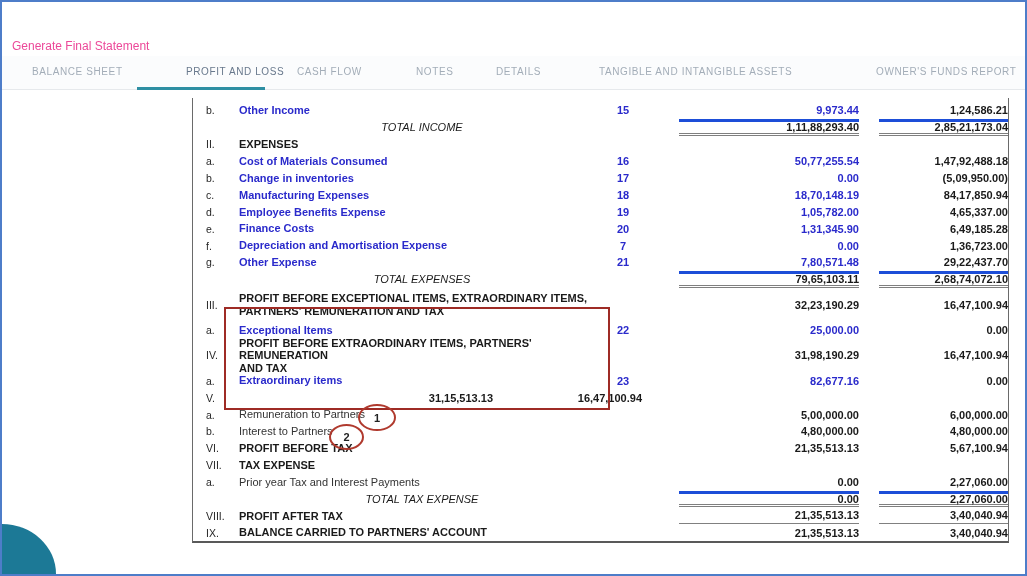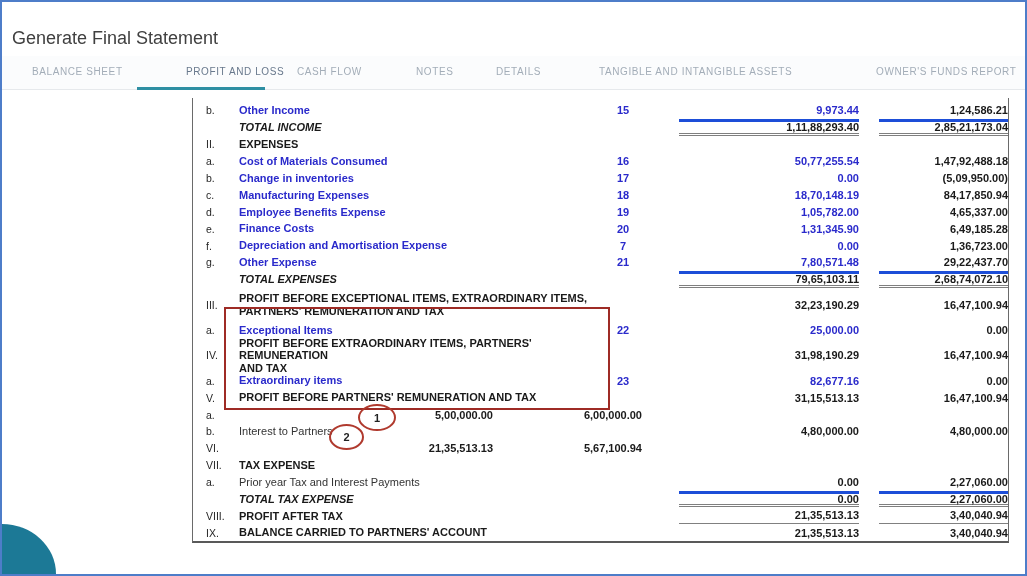--- a/index.html
+++ b/index.html
@@ -1,19 +1,19 @@
 <!DOCTYPE html>
 <html><head>
 <meta charset="utf-8">
 <style>
   html,body{margin:0;padding:0;background:#fff;}
   .frame{position:relative;width:1027px;height:576px;box-sizing:border-box;
     border:2px solid #4e7dc9;background:#ffffff;overflow:hidden;
     font-family:"Liberation Sans",sans-serif;}
-  .page-title{position:absolute;left:10px;top:26px;font-size:18px;color:#404040;}
+  .page-title{position:absolute;left:10px;top:37px;font-size:12px;color:#ec4899;}
   .tabbar{position:absolute;left:0;top:54px;width:100%;height:34px;
     background:#fbfcfd;border-bottom:1px solid #e6e9ec;box-sizing:border-box;}
   .tab{position:absolute;top:10px;font-size:10px;letter-spacing:.6px;
     color:#a3adb8;white-space:nowrap;cursor:pointer;}
   .tab.active{color:#68788c;padding-left:32px;}
   .tab-1{left:30px}.tab-2{left:152px}.tab-3{left:295px}.tab-4{left:414px}
   .tab-5{left:494px}.tab-6{left:597px}.tab-7{left:874px}
   .tab-underline{position:absolute;left:135px;top:31px;width:128px;height:3px;background:#2e8fa3;}
   
   .sheet{position:absolute;left:190px;top:96px;width:817px;height:445px;box-sizing:border-box;
@@ -26,21 +26,21 @@
   .c-note{width:36px;text-align:center;font-weight:700;color:#2a2acb;}
   .c-sp{width:38px;}
   .c-cur,.c-prev{align-self:stretch;display:flex;align-items:center;justify-content:flex-end;
     text-align:right;font-weight:700;color:#1a1a1a;box-sizing:border-box;}
   .c-cur{width:180px;}
   .c-gap{width:20px;}
   .c-prev{width:129px;}
   .link{color:#2a2acb;font-weight:700;cursor:pointer;}
   .bold-label{font-weight:700;}
   .plain-label{font-weight:400;color:#333;}
-  .total-row .c-label{text-align:left;font-style:italic;font-weight:700;}
+  .total-row .c-label{text-align:center;font-style:italic;font-weight:400;}
   .blue{color:#2a2acb;}
   .rule{border-top:3px solid #1d4ed8;border-bottom:3px double #7f7f7f;}
   .rule-b{border-bottom:1px solid #808080;}
   .lbl2{display:block;}
   
   .ann-rect{position:absolute;left:222px;top:305px;width:382px;height:99px;
     border:2px solid #9e2b25;pointer-events:none;}
   .ann-circle{position:absolute;border:2px solid #b03a2e;border-radius:50%;
     display:flex;align-items:center;justify-content:center;
     font-weight:700;font-size:11px;color:#222;background:transparent;}
@@ -220,49 +220,50 @@
       <span class="c-label link">Extraordinary items</span>
       <span class="c-note">23</span>
       <span class="c-sp"></span>
       <span class="c-cur blue">82,677.16</span>
       <span class="c-gap"></span>
       <span class="c-prev">0.00</span>
     </div>
 
     <div class="t-row">
       <span class="c-sn">V.</span>
-      <span class="c-label bold-label">PROFIT BEFORE PARTNERS' REMUNERATION AND TAX</span>
       <span class="c-note"></span>
         <span class="c-sp"></span>
       <span class="c-cur">31,15,513.13</span>
       <span class="c-gap"></span>
       <span class="c-prev">16,47,100.94</span>
     </div>
 
     <div class="t-row">
       <span class="c-sn">a.</span>
+      <span class="c-label plain-label">Remuneration to Partners</span>
       <span class="c-note"></span>
         <span class="c-sp"></span>
       <span class="c-cur">5,00,000.00</span>
       <span class="c-gap"></span>
       <span class="c-prev">6,00,000.00</span>
     </div>
 
     <div class="t-row">
       <span class="c-sn">b.</span>
       <span class="c-label plain-label">Interest to Partners</span>
       <span class="c-note"></span>
         <span class="c-sp"></span>
       <span class="c-cur">4,80,000.00</span>
       <span class="c-gap"></span>
       <span class="c-prev">4,80,000.00</span>
     </div>
 
     <div class="t-row">
       <span class="c-sn">VI.</span>
+      <span class="c-label bold-label">PROFIT BEFORE TAX</span>
       <span class="c-note"></span>
         <span class="c-sp"></span>
       <span class="c-cur">21,35,513.13</span>
       <span class="c-gap"></span>
       <span class="c-prev">5,67,100.94</span>
     </div>
 
     <div class="t-row">
       <span class="c-sn">VII.</span>
       <span class="c-label bold-label">TAX EXPENSE</span>

